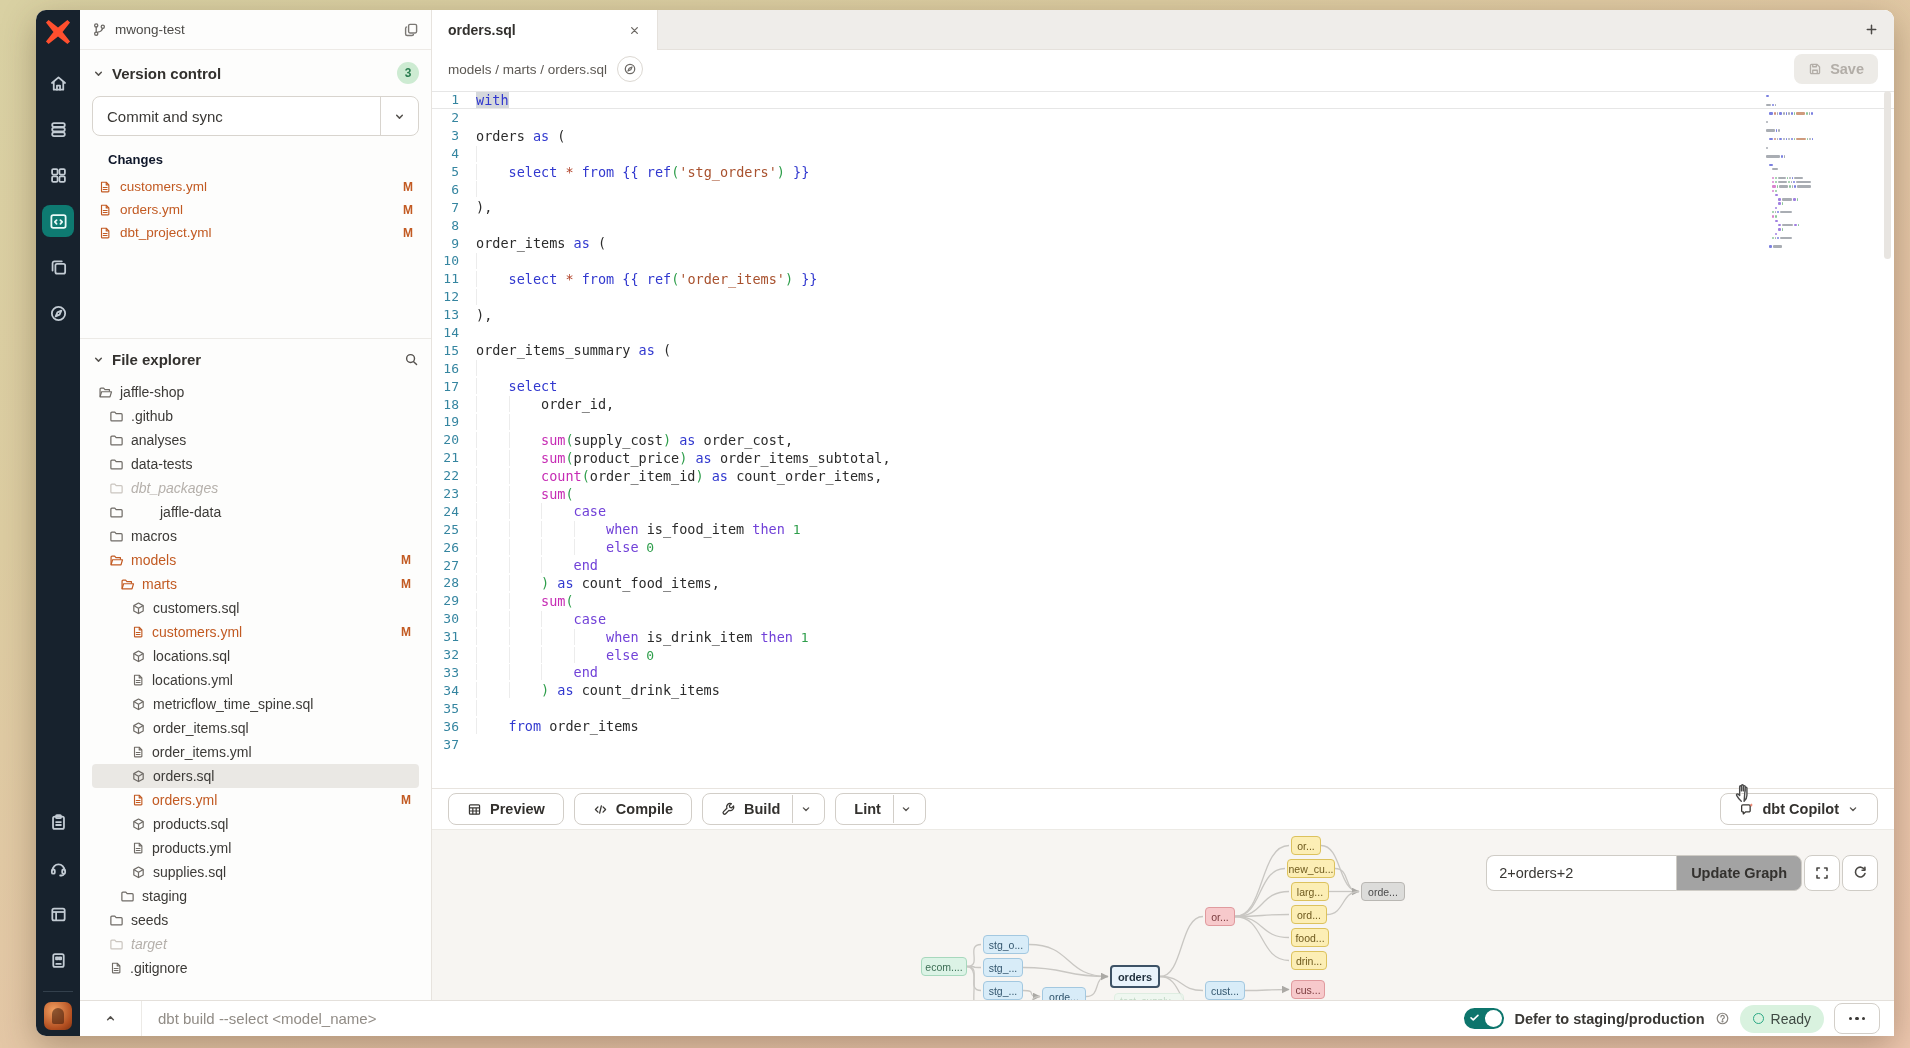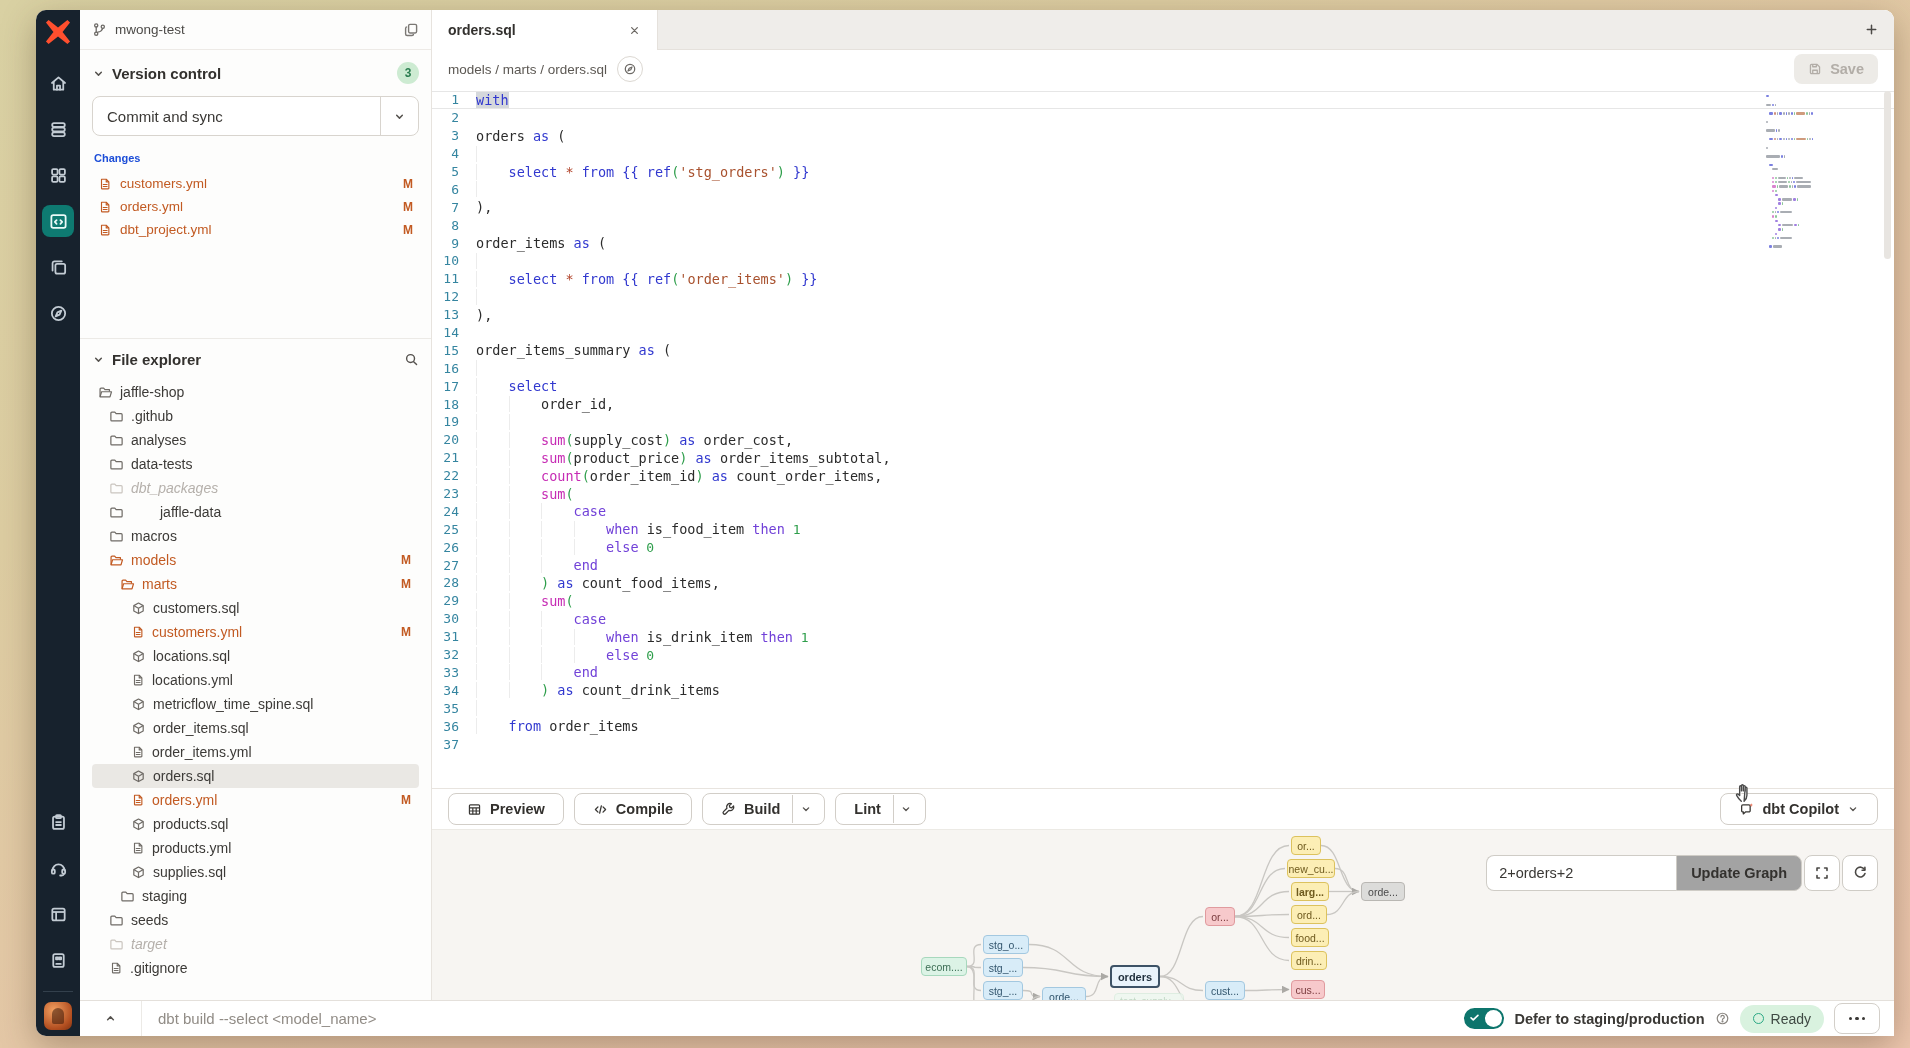--- a/index.html
+++ b/index.html
@@ -32,21 +32,21 @@
   .sec-head{display:flex;align-items:center;gap:7px;font-weight:700;font-size:15px;color:#33312e}
   .sec-head .chev{color:#55524e;display:flex}
   .vc{padding:12px 12px 0;height:289px;border-bottom:1px solid #eceae6}
   .badge{margin-left:auto;width:22px;height:22px;border-radius:50%;background:#cdebd2;color:#2a7d4f;
     font-size:12px;font-weight:700;display:flex;align-items:center;justify-content:center}
   .commit-btn{margin-top:12px;height:40px;border:1px solid #d8d4ce;border-radius:8px;background:#fff;
     display:flex;align-items:center;font-size:15px;color:#3a3835;cursor:pointer}
   .commit-btn .lbl{padding-left:14px}
   .commit-btn .split{margin-left:auto;width:38px;align-self:stretch;border-left:1px solid #d8d4ce;
     display:flex;align-items:center;justify-content:center;color:#55524e}
-  .changes-lbl{margin:16px 2px 8px;font-size:11px;font-weight:700;color:#1d4ed8}
+  .changes-lbl{margin:16px 16px 8px;font-size:13px;font-weight:700;color:#0f172a}
   .chg-row{height:23px;display:flex;align-items:center;gap:8px;padding:0 6px;font-size:13.5px;color:#c25a22}
   .chg-row .ic{display:flex;color:#c25a22}
   .chg-row .m{margin-left:auto;font-weight:700;font-size:12px}
   .fe{padding:12px 12px 0;flex:1;overflow:hidden;display:flex;flex-direction:column}
   .fe .sec-head .search{margin-left:auto;color:#55524e;display:flex}
   .tree{margin-top:12px;overflow:hidden}
   .tree-row{height:24px;display:flex;align-items:center;gap:7px;font-size:14px;color:#3c3a37;
     border-radius:4px;padding-right:8px;cursor:pointer}
   .tree-row .ic{display:flex;color:#6f6b66;flex:0 0 auto}
   .tree-row.mod{color:#c25a22}.tree-row.mod .ic{color:#c25a22}
@@ -896,21 +896,21 @@
           <div class="gnode blue" style="left: 551px; top: 151px; width: 40px;">stg_...</div>
           <div class="gnode blue" style="left: 551px; top: 174px; width: 40px;">stg_...</div>
           <div class="gnode blue" style="left: 610px; top: 157px; width: 44px;">orde...</div>
           <div class="gnode selnode" style="left: 678px; top: 135px; width: 50px;">orders</div>
           <div class="gnode ghost" style="left: 682px; top: 163px; width: 70px;">test_supply...</div>
           <div class="gnode pink" style="left: 773px; top: 77px; width: 30px;">or...</div>
           <div class="gnode blue" style="left: 773px; top: 151px; width: 40px;">cust...</div>
           <div class="gnode green" style="left: 771px; top: 173px; width: 84px;">test_order_it...</div>
           <div class="gnode yellow" style="left: 859px; top: 6px; width: 30px;">or...</div>
           <div class="gnode yellow" style="left: 855px; top: 29px; width: 48px;">new_cu...</div>
-          <div class="gnode yellow" style="left: 859px; top: 52px; width: 38px; font-weight: bold;">larg...</div>
+          <div class="gnode yellow" style="left: 859px; top: 52px; width: 38px;">larg...</div>
           <div class="gnode yellow" style="left: 859px; top: 75px; width: 36px;">ord...</div>
           <div class="gnode yellow" style="left: 859px; top: 98px; width: 38px;">food...</div>
           <div class="gnode yellow" style="left: 859px; top: 121px; width: 36px;">drin...</div>
           <div class="gnode pink" style="left: 859px; top: 150px; width: 34px;">cus...</div>
           <div class="gnode yellow" style="left: 859px; top: 173px; width: 34px;">ord...</div>
           <div class="gnode gray" style="left: 929px; top: 52px; width: 44px;">orde...</div>
           <div class="gnode yellow" style="left: 929px; top: 173px; width: 50px;">order_...</div>
         </div>
       <div class="gcontrols">
         <div class="ginput-group">

